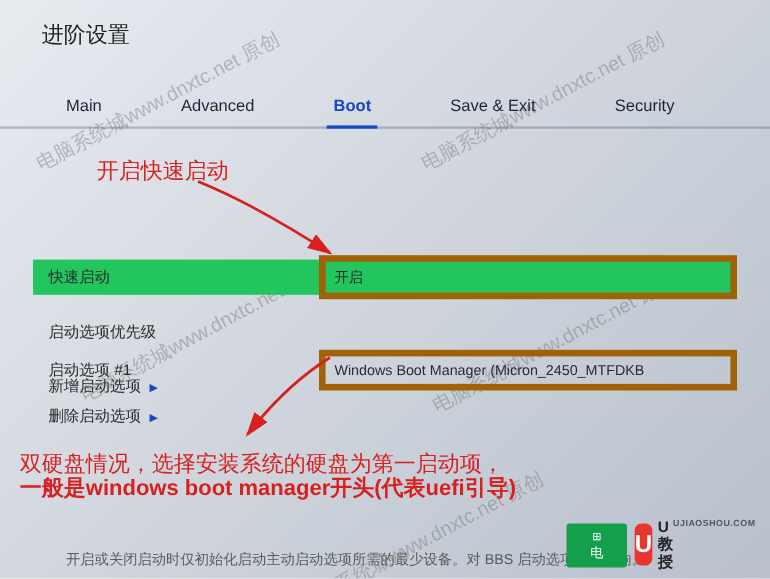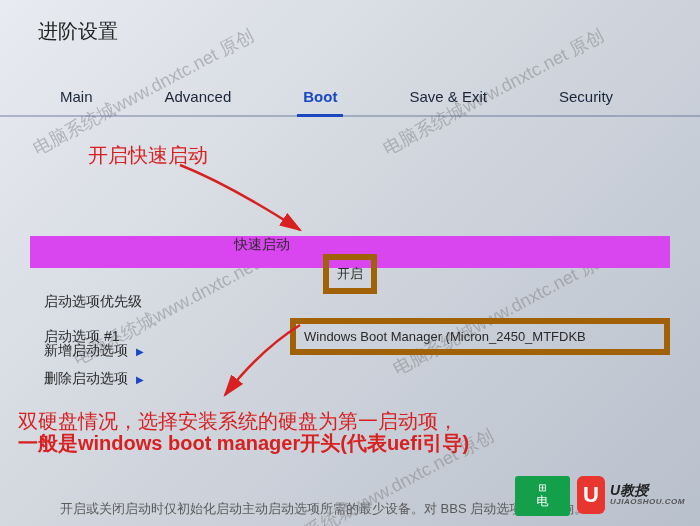--- a/index.html
+++ b/index.html
@@ -71,22 +71,21 @@
     .setting-label {
       padding-left: 14px;
       width: 260px;
     }
     .setting-value {
       flex: 1;
       padding: 6px 8px;
       font-size: 13px;
     }
     .highlighted-row {
-      background: #d946ef;
-      flex-direction: column;
+      background: #22c55e;
     }
     .red-box {
       border: 6px solid #a16207;
       padding: 5px 8px;
     }
     .chevron {
       font-size: 10px;
       color: #1a48c0;
       margin-left: 4px;
     }
@@ -140,23 +139,22 @@
       border-radius: 6px;
       display: flex;
       align-items: center;
       justify-content: center;
       color: #fff;
       font-size: 22px;
       margin-right: 5px;
     }
     .brand-text2 {
       display: flex;
-      flex-direction: column;
+      flex-direction: row;
       line-height: 1.1;
-      font-style: italic;
     }
     .brand-sub {
       font-size: 8px;
       color: #eee;
       letter-spacing: 0.5px;
     }
   </style>
 </head>
 <body>
 

